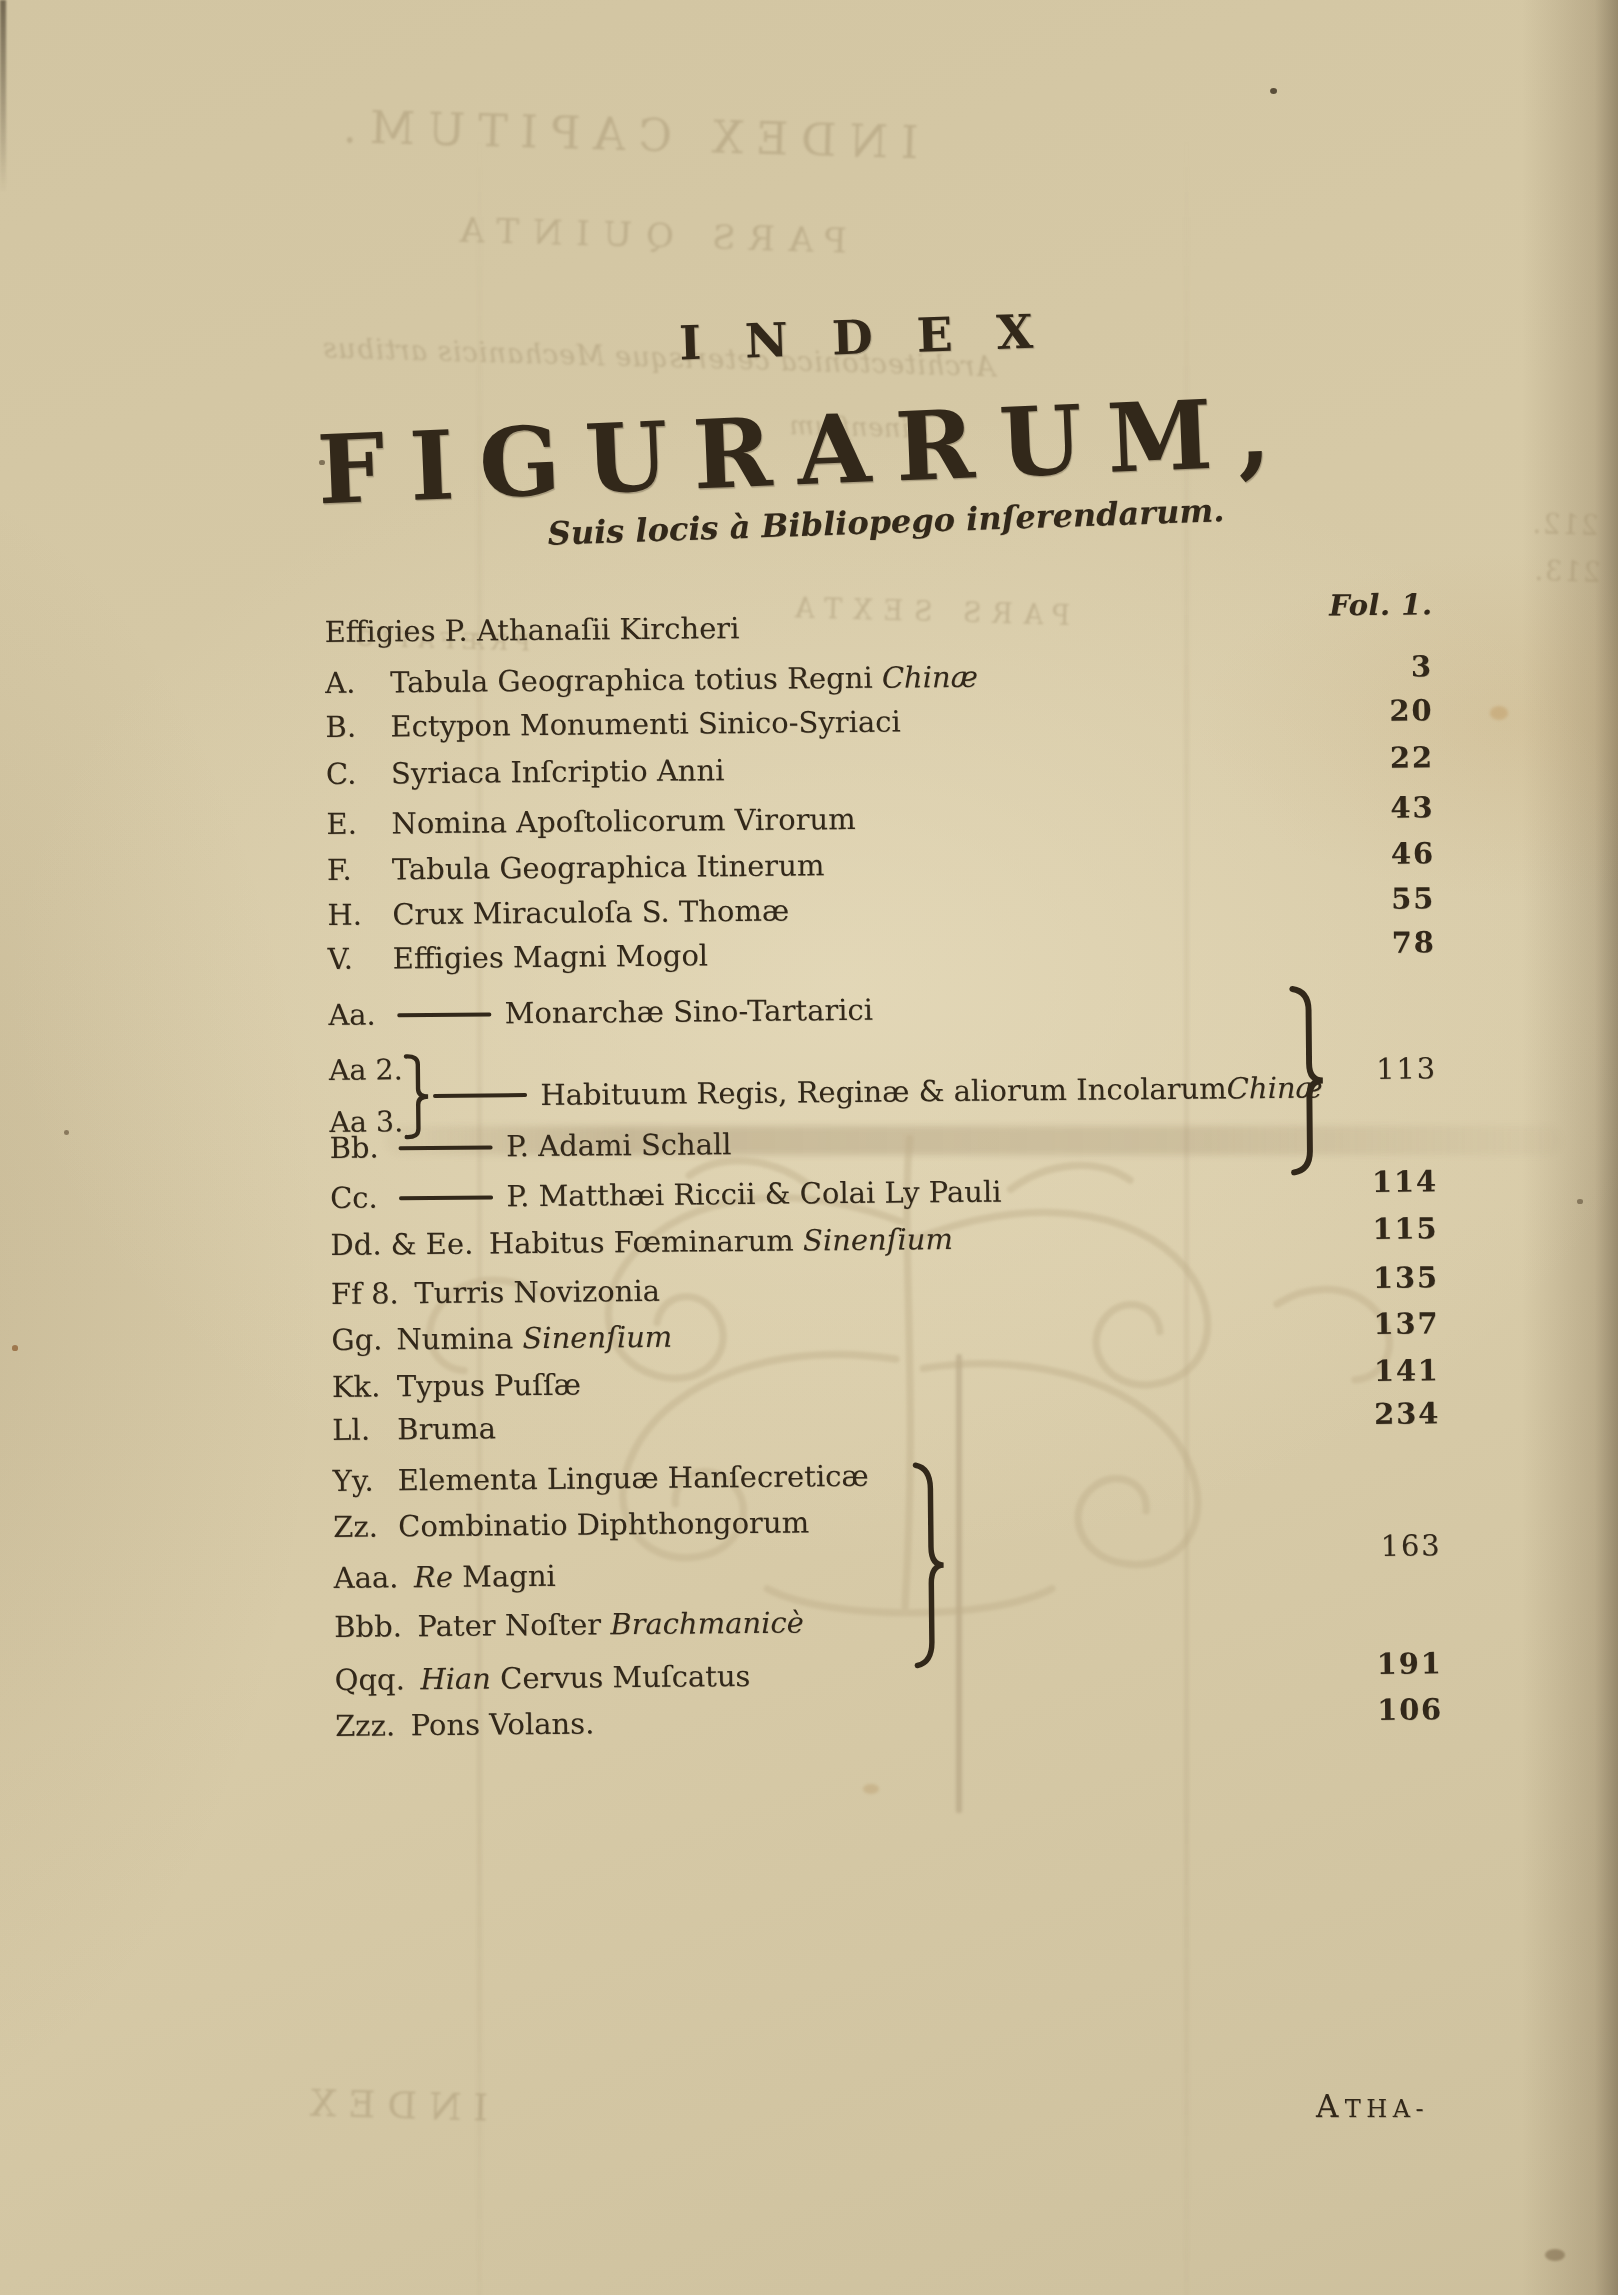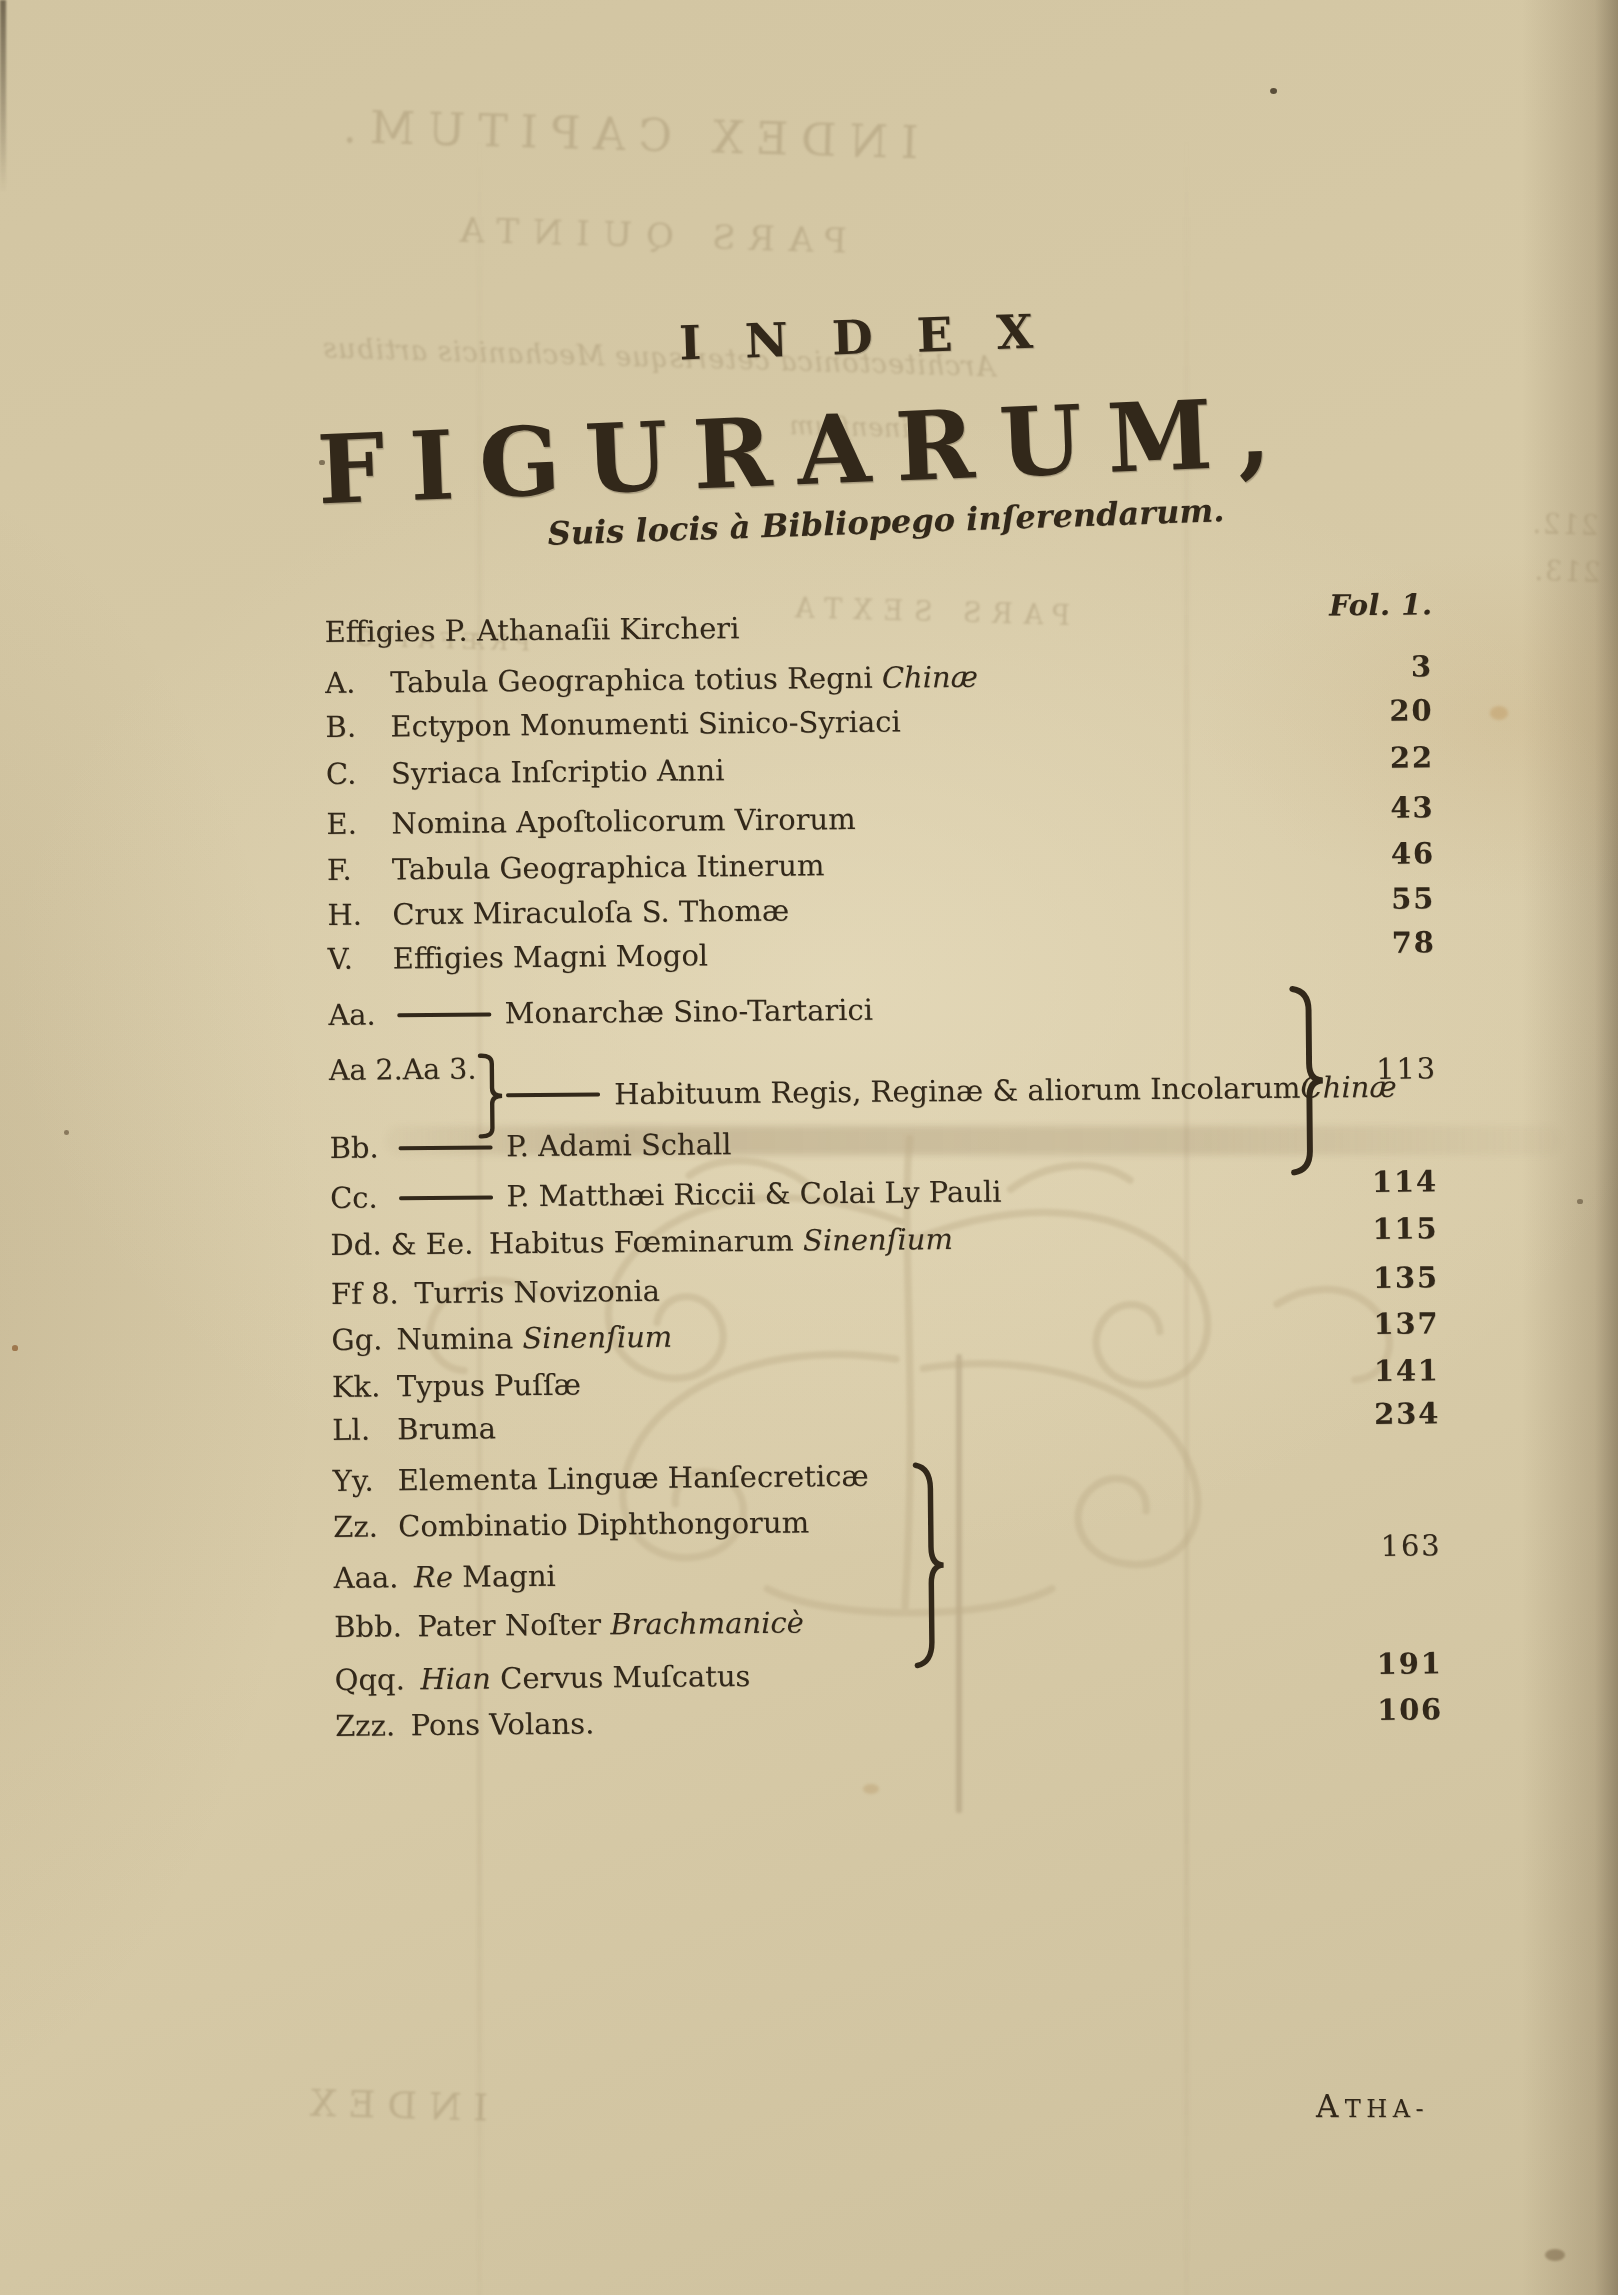--- a/index.html
+++ b/index.html
@@ -76,21 +76,21 @@
     text-shadow:0.5px 0.5px 0.5px rgba(50,40,26,.22);
   }
   .row-label{display:inline-block;min-width:65px;}
   .row-label.wide{min-width:0;margin-right:15.6px;}
   .dash{display:inline-block;width:94px;height:4.1px;background:var(--ink);
     vertical-align:7.3px;margin:0 13.8px 0 3.7px;border-radius:1.8px;}
   .it{font-style:italic;}
   .row-page{position:absolute;right:0;top:-6.4px;letter-spacing:1.8px;font-weight:bold;}
   .row.r0 .row-page{font-style:italic;top:-17.4px;letter-spacing:0.5px;}
   .row.stacked{display:flex;align-items:center;height:88px;}
-  .label-stack{display:flex;flex-direction:row;justify-content:space-between;height:81px;font-size:28.5px;}
+  .label-stack{display:flex;flex-direction:column;justify-content:space-between;height:81px;font-size:28.5px;}
   .brace-col{position:absolute;}
   .group-page{position:absolute;right:0;width:147px;text-align:right;
     font-size:29px;letter-spacing:1.8px;color:var(--ink);
     text-shadow:0.5px 0.5px 0.5px rgba(50,40,26,.22);}
   .catchword{
     position:absolute;left:1316px;top:2088px;color:var(--ink);
     letter-spacing:6.4px;white-space:nowrap;
     text-shadow:0.5px 0.5px 0.5px rgba(50,40,26,.25);
   }
   .catchword .cw-initial{font-size:31px;}

